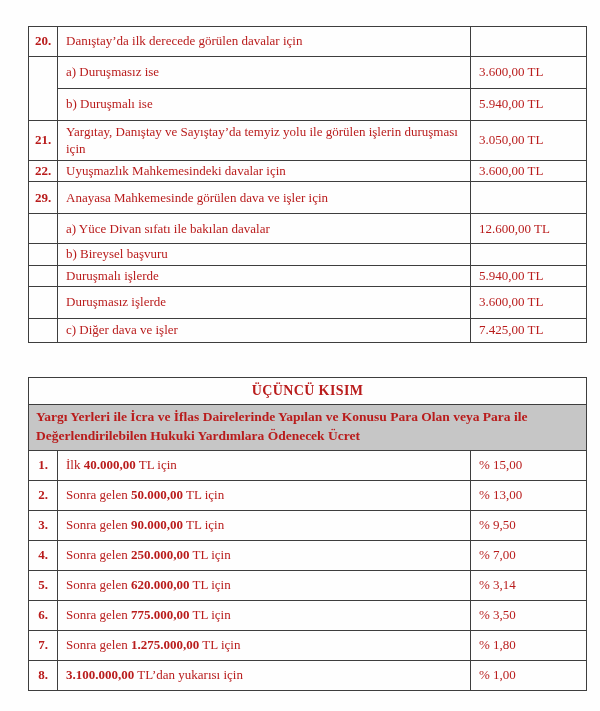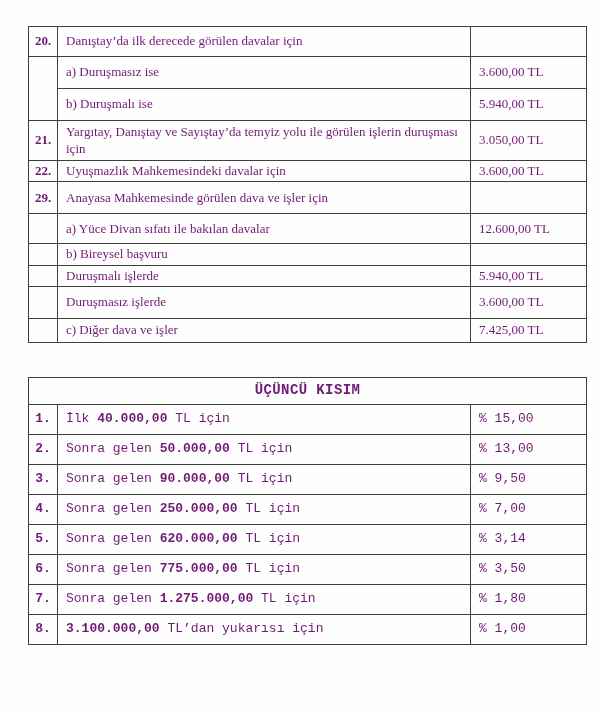--- a/index.html
+++ b/index.html
@@ -6,32 +6,32 @@
     margin: 0;
     padding: 0;
     background: #ffffff;
   }
   .page {
     position: relative;
     width: 600px;
     height: 711px;
     background: #fefefe;
     font-family: "Liberation Serif", "DejaVu Serif", serif;
-    color: #701a75;
+    color: #b91c1c;
     overflow: hidden;
   }
   table.tbl {
     position: absolute;
     left: 28px;
     width: 558px;
     border-collapse: collapse;
     table-layout: fixed;
   }
   table.t1 { top: 26px; }
-  table.t2 { top: 377px; font-family: Liberation Mono, monospace; }
+  table.t2 { top: 377px; }
   .tbl td {
     border: 1px solid #3e3e3e;
     font-size: 13px;
     padding: 2px 8px;
     vertical-align: middle;
     line-height: 1.25;
     overflow: hidden;
   }
   td.num {
     text-align: center;
@@ -136,20 +136,23 @@
   <table class="tbl t2">
     <colgroup>
         <col style="width:29px">
         <col style="width:413px">
         <col style="width:116px">
       </colgroup>
     <tbody>
       <tr class="r27">
         <td class="section-head" colspan="3">ÜÇÜNCÜ KISIM</td>
       </tr>
+      <tr>
+        <td class="shaded" colspan="3">Yargı Yerleri ile İcra ve İflas Dairelerinde Yapılan ve Konusu Para Olan veya Para ile Değerlendirilebilen Hukuki Yardımlara Ödenecek Ücret</td>
+      </tr>
       <tr class="r30">
         <td class="num">1.</td>
         <td class="desc"><span>İlk </span><span class="b">40.000,00</span><span> TL için</span></td>
         <td class="val">% 15,00</td>
       </tr>
       <tr class="r30">
         <td class="num">2.</td>
         <td class="desc"><span>Sonra gelen </span><span class="b">50.000,00</span><span> TL için</span></td>
         <td class="val">% 13,00</td>
       </tr>

